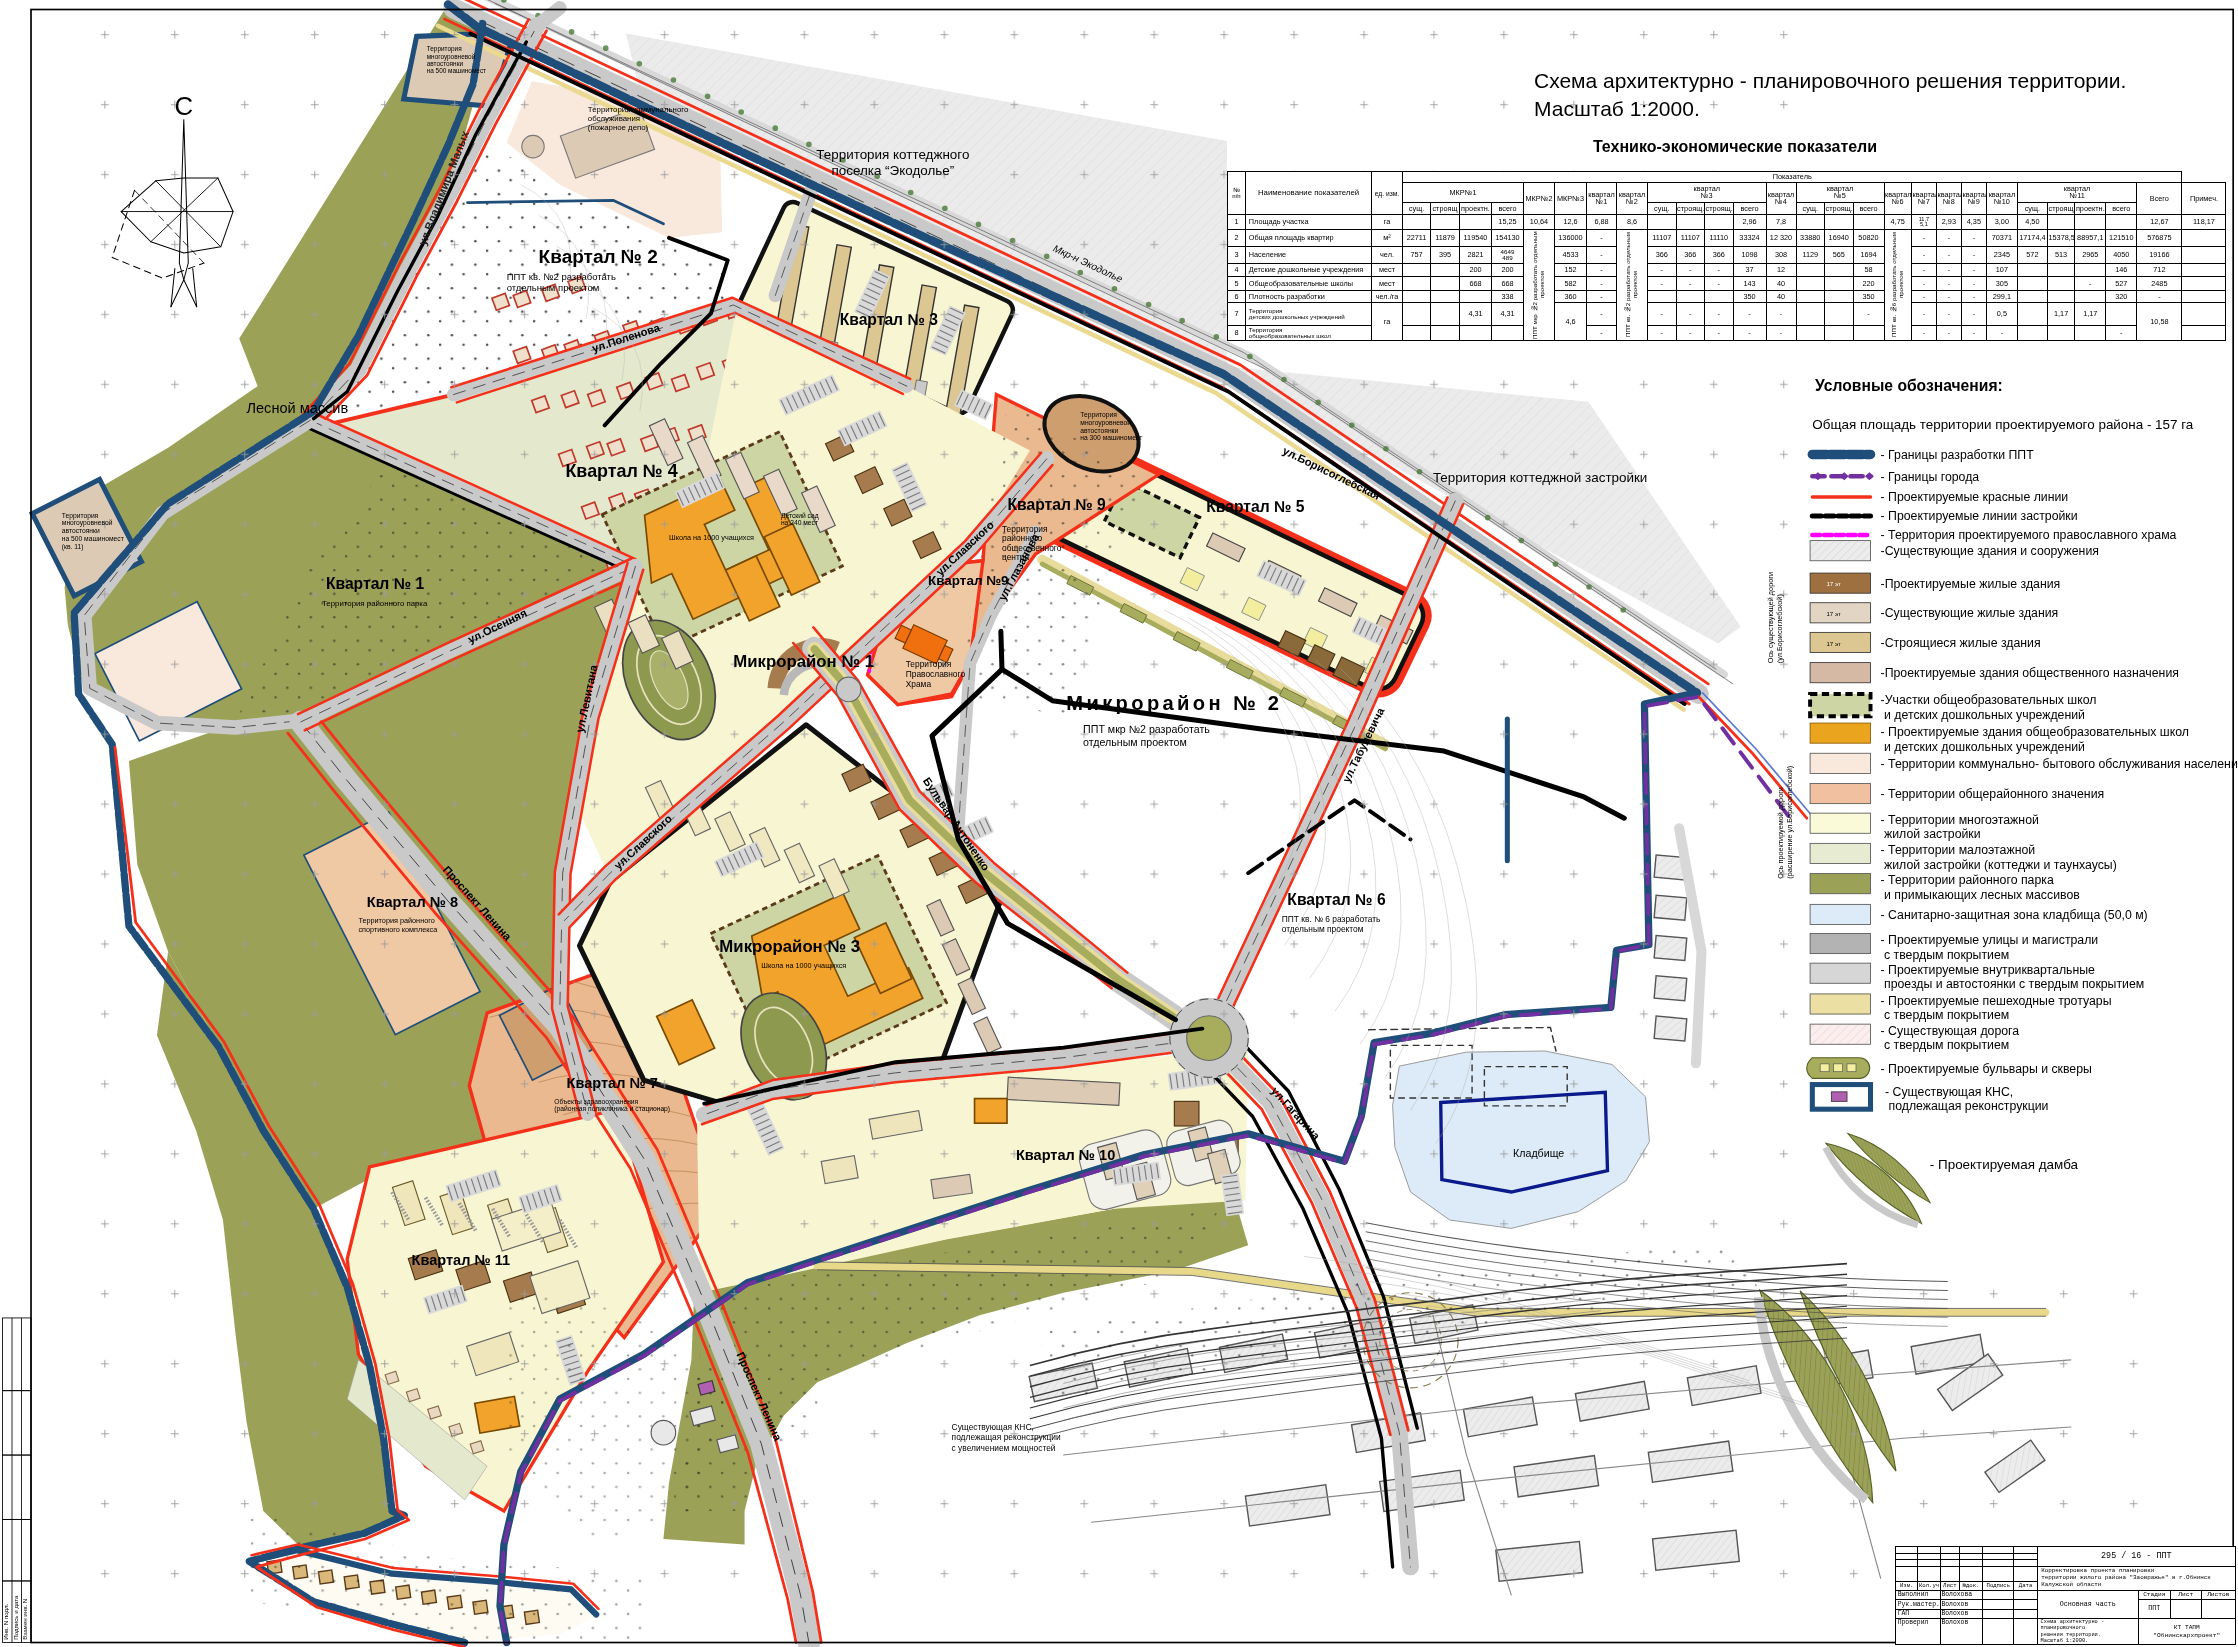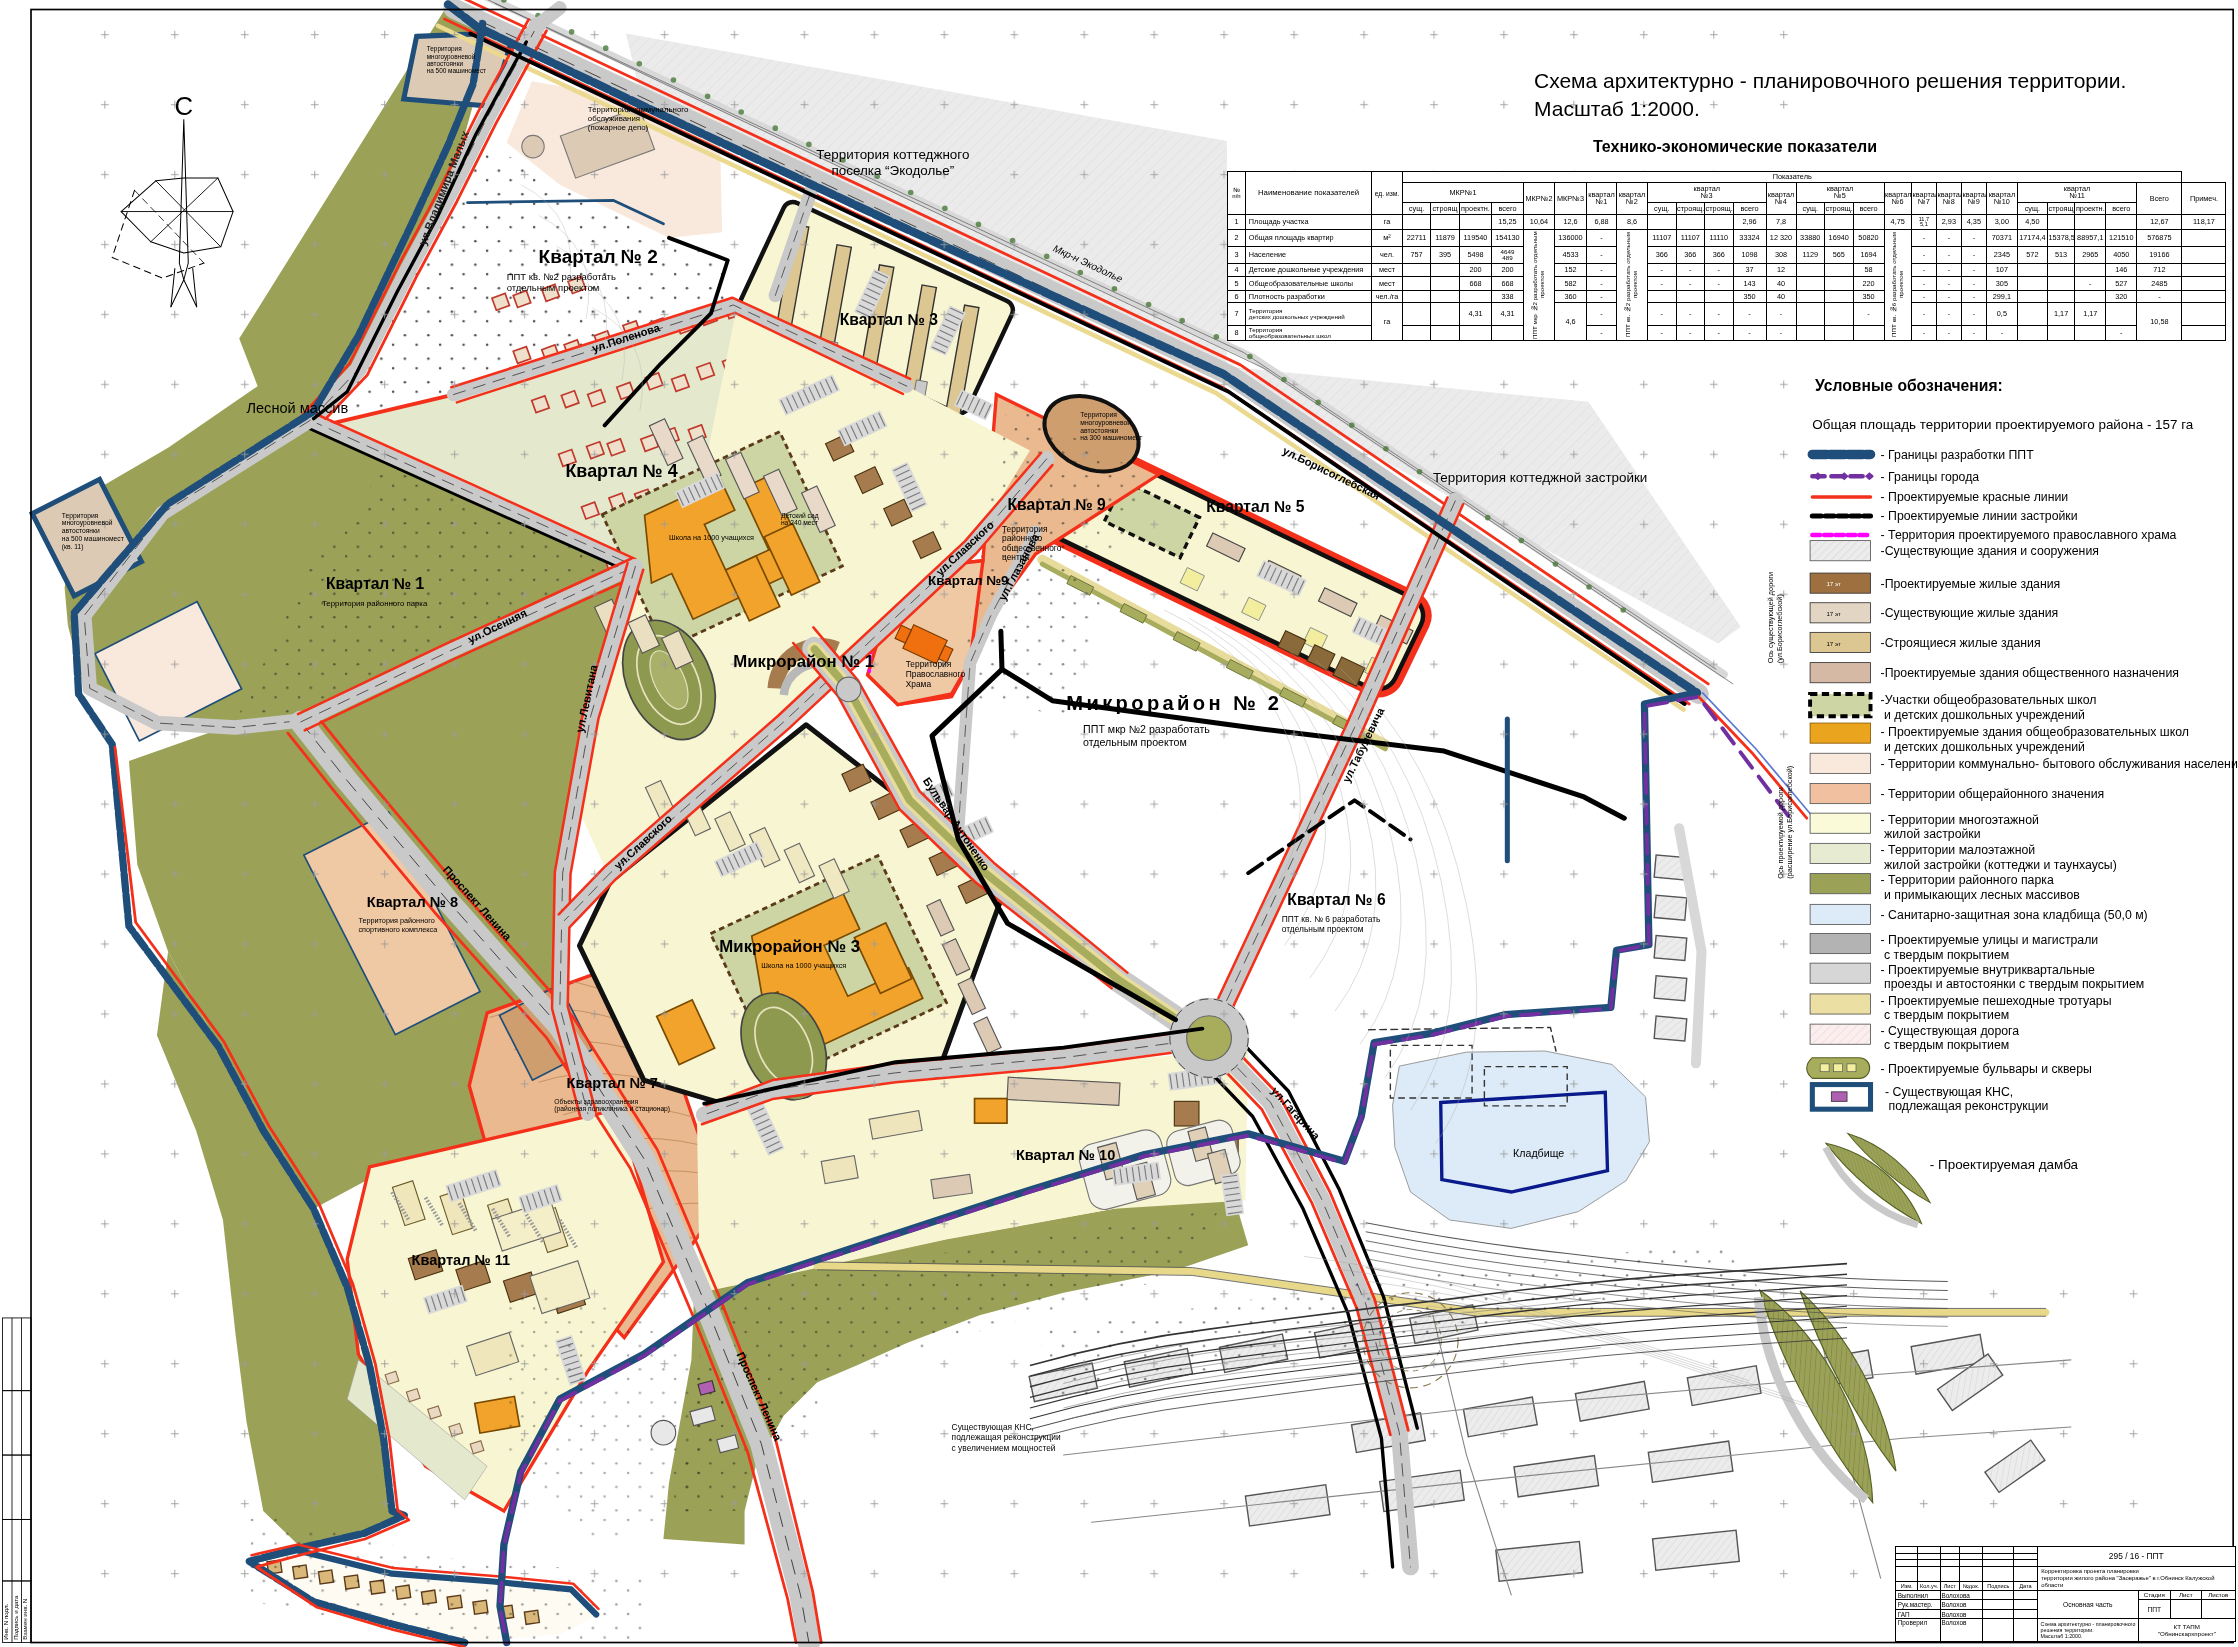--- a/index.html
+++ b/index.html
@@ -5,21 +5,21 @@
 #sheet{position:relative;width:2239px;height:1647px;background:#fff;overflow:hidden;
   font-family:"Liberation Sans",sans-serif;}
 .abs{position:absolute;}
 table.teo{border-collapse:collapse;table-layout:fixed;background:#fff;}
 table.teo td,table.teo th{border:0.8px solid #000;font-weight:normal;font-family:"Liberation Sans",sans-serif;
   font-size:7.3px;line-height:1.05;text-align:center;vertical-align:middle;padding:0 0.6px;overflow:hidden;white-space:nowrap;}
 table.teo td.l{text-align:left;padding-left:2.8px;}
 .rot{writing-mode:vertical-rl;transform:rotate(180deg);font-size:6.2px;line-height:6.7px;white-space:normal;
   max-height:110px;margin:0 auto;}
 table.stamp{border-collapse:collapse;table-layout:fixed;background:#fff;}
-table.stamp td{border:0.8px solid #000;font-family:Liberation Sans, sans-serif;font-size:6.7px;
+table.stamp td{border:0.8px solid #000;font-family:Liberation Mono, monospace;font-size:6.7px;
   line-height:1.1;text-align:center;vertical-align:middle;padding:0 0.6px;overflow:hidden;margin-top:13px;}
 </style></head><body>
 <div id="sheet">
 
 <svg class="abs" style="left:0;top:0" width="2239" height="1647" viewBox="0 0 4000 2943">
 
 <defs>
 <pattern id="crosses" width="125" height="125" patternUnits="userSpaceOnUse">
   <path d="M55,62 h14 M62,55 v14" stroke="#9a9a9a" stroke-width="1.6" fill="none"></path>
 </pattern>
@@ -1474,21 +1474,21 @@
             <td>121510</td>
             <td>576875</td>
             <td></td>
           </tr>
           <tr style="height:17px">
             <td>3</td>
             <td class="l" style="font-size:7.3px;">Население</td>
             <td>чел.</td>
             <td>757</td>
             <td>395</td>
-            <td>5498</td>
+            <td>2821</td>
             <td style="font-size:6.2px;line-height:6.2px">4649<br>489</td>
             <td>4533</td>
             <td>-</td>
             <td>366</td>
             <td>366</td>
             <td>366</td>
             <td>1098</td>
             <td>308</td>
             <td>1129</td>
             <td>565</td>

